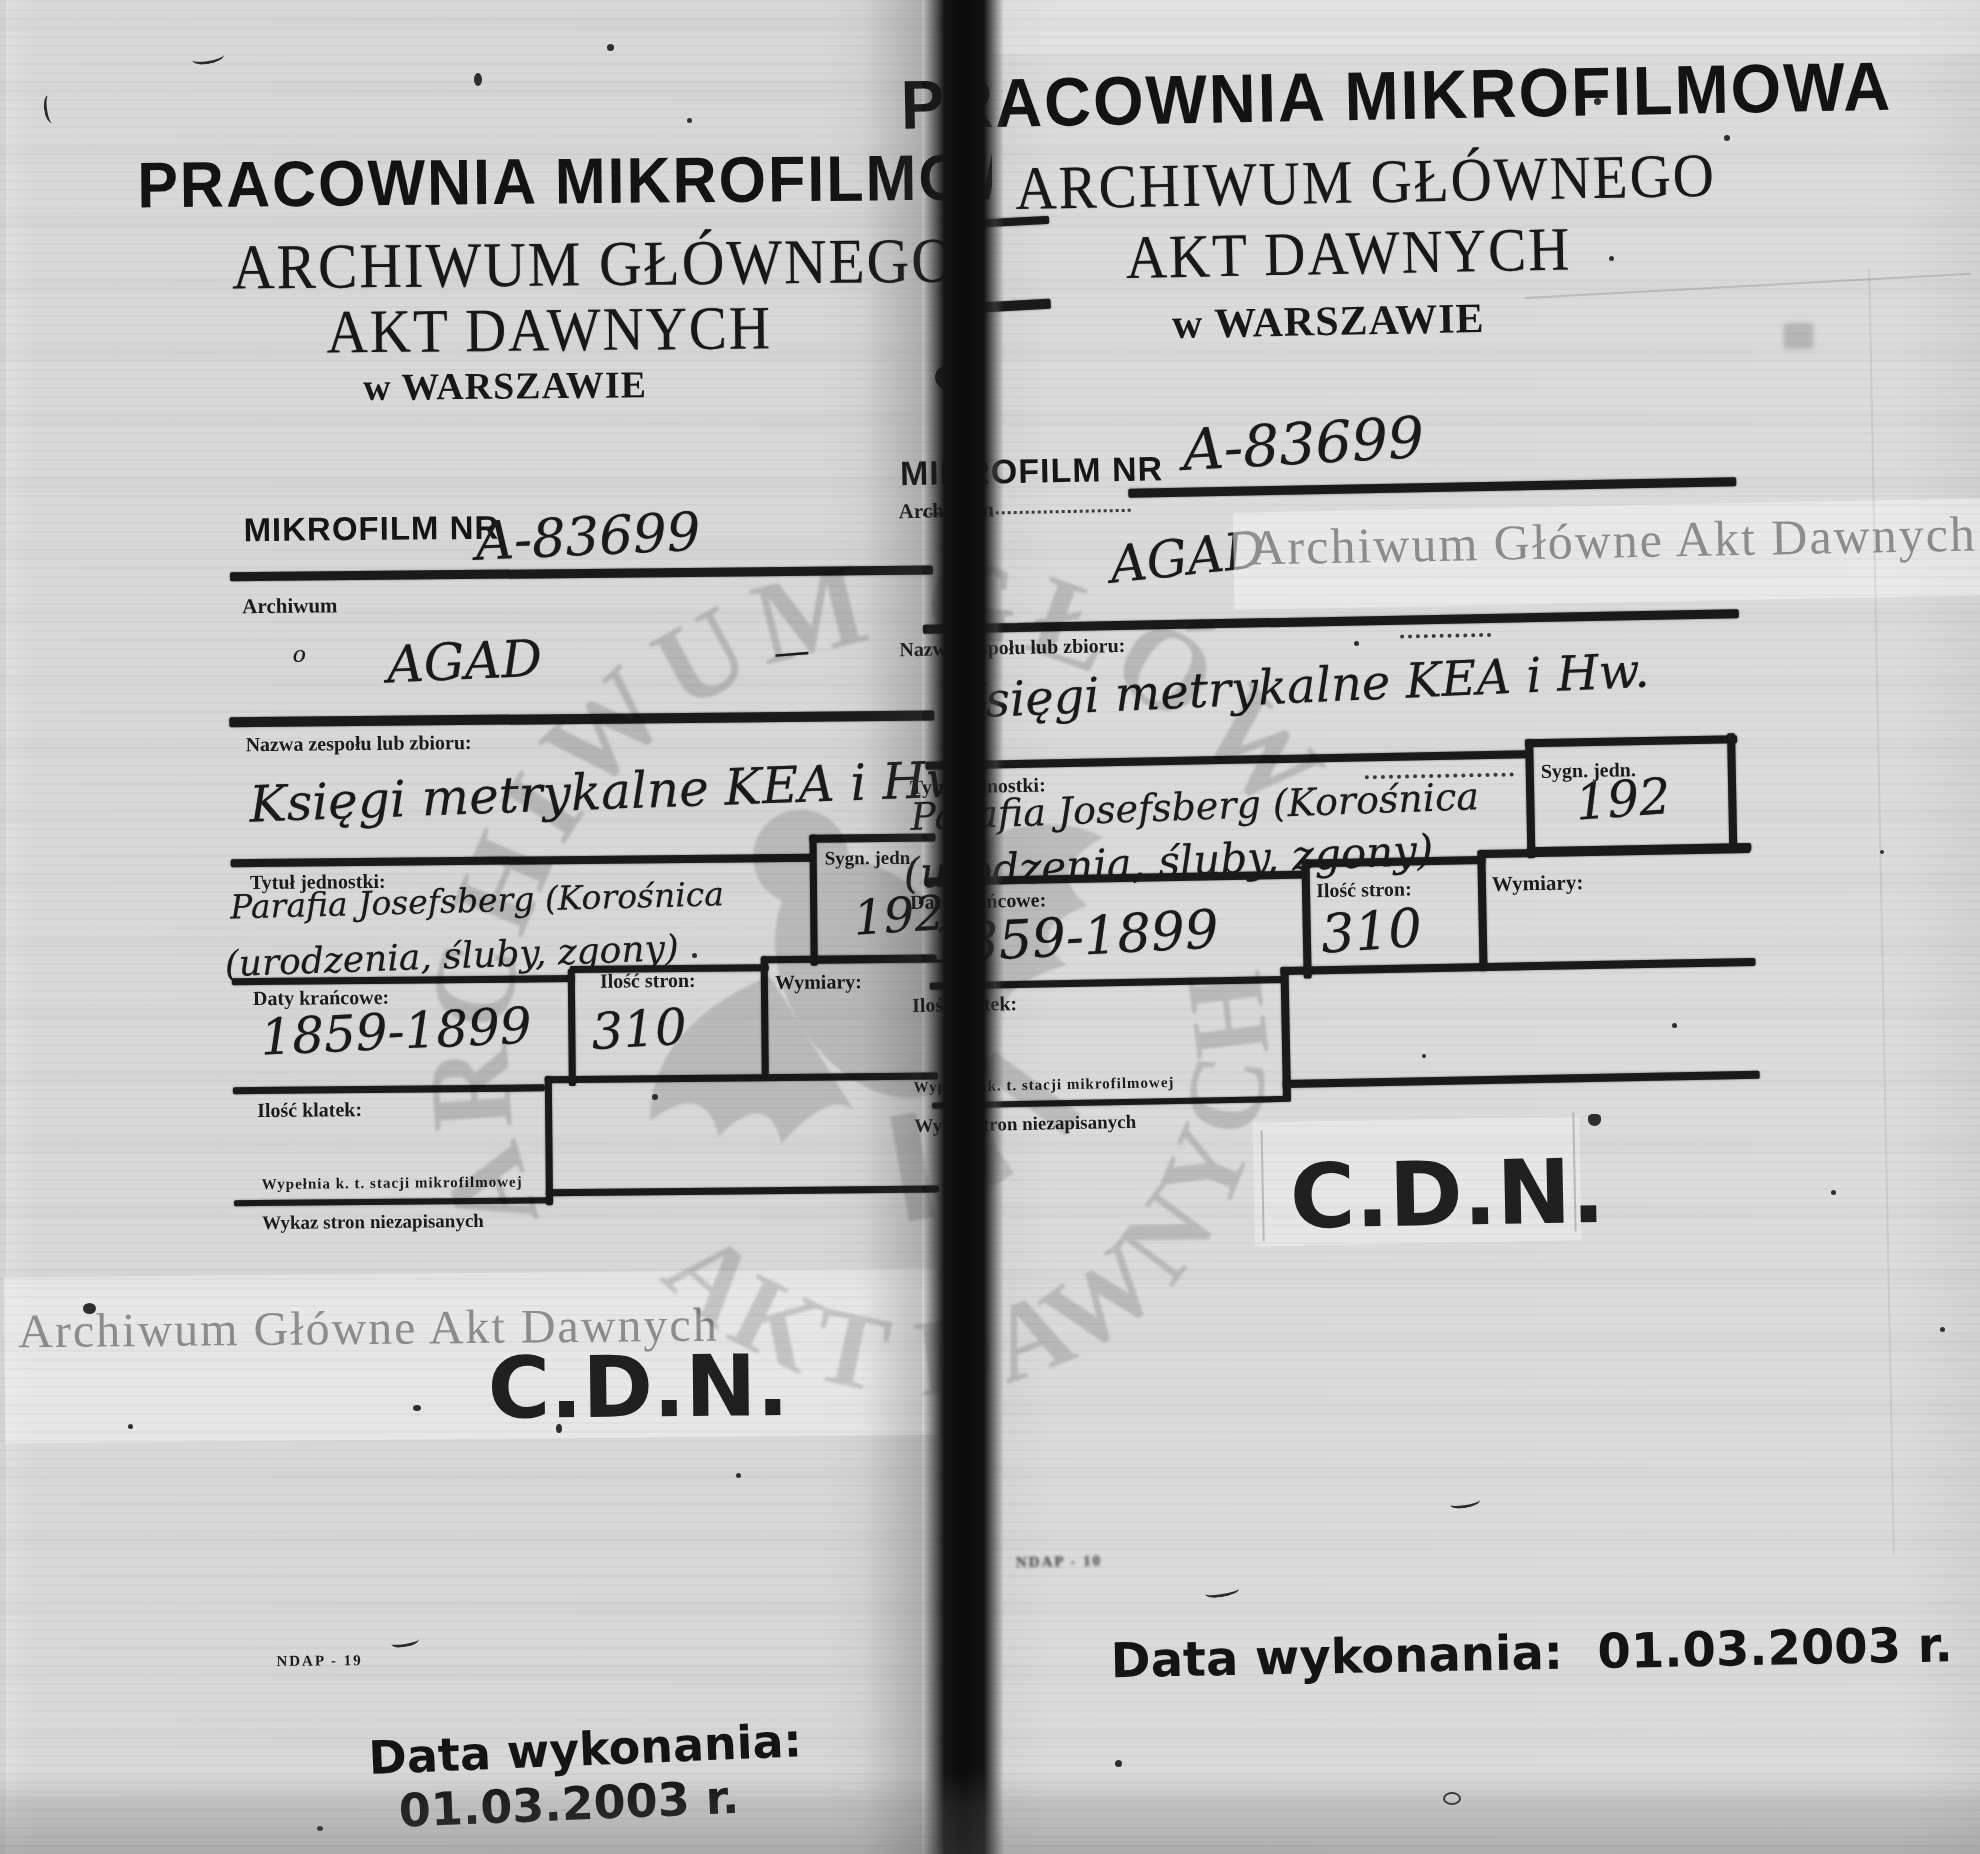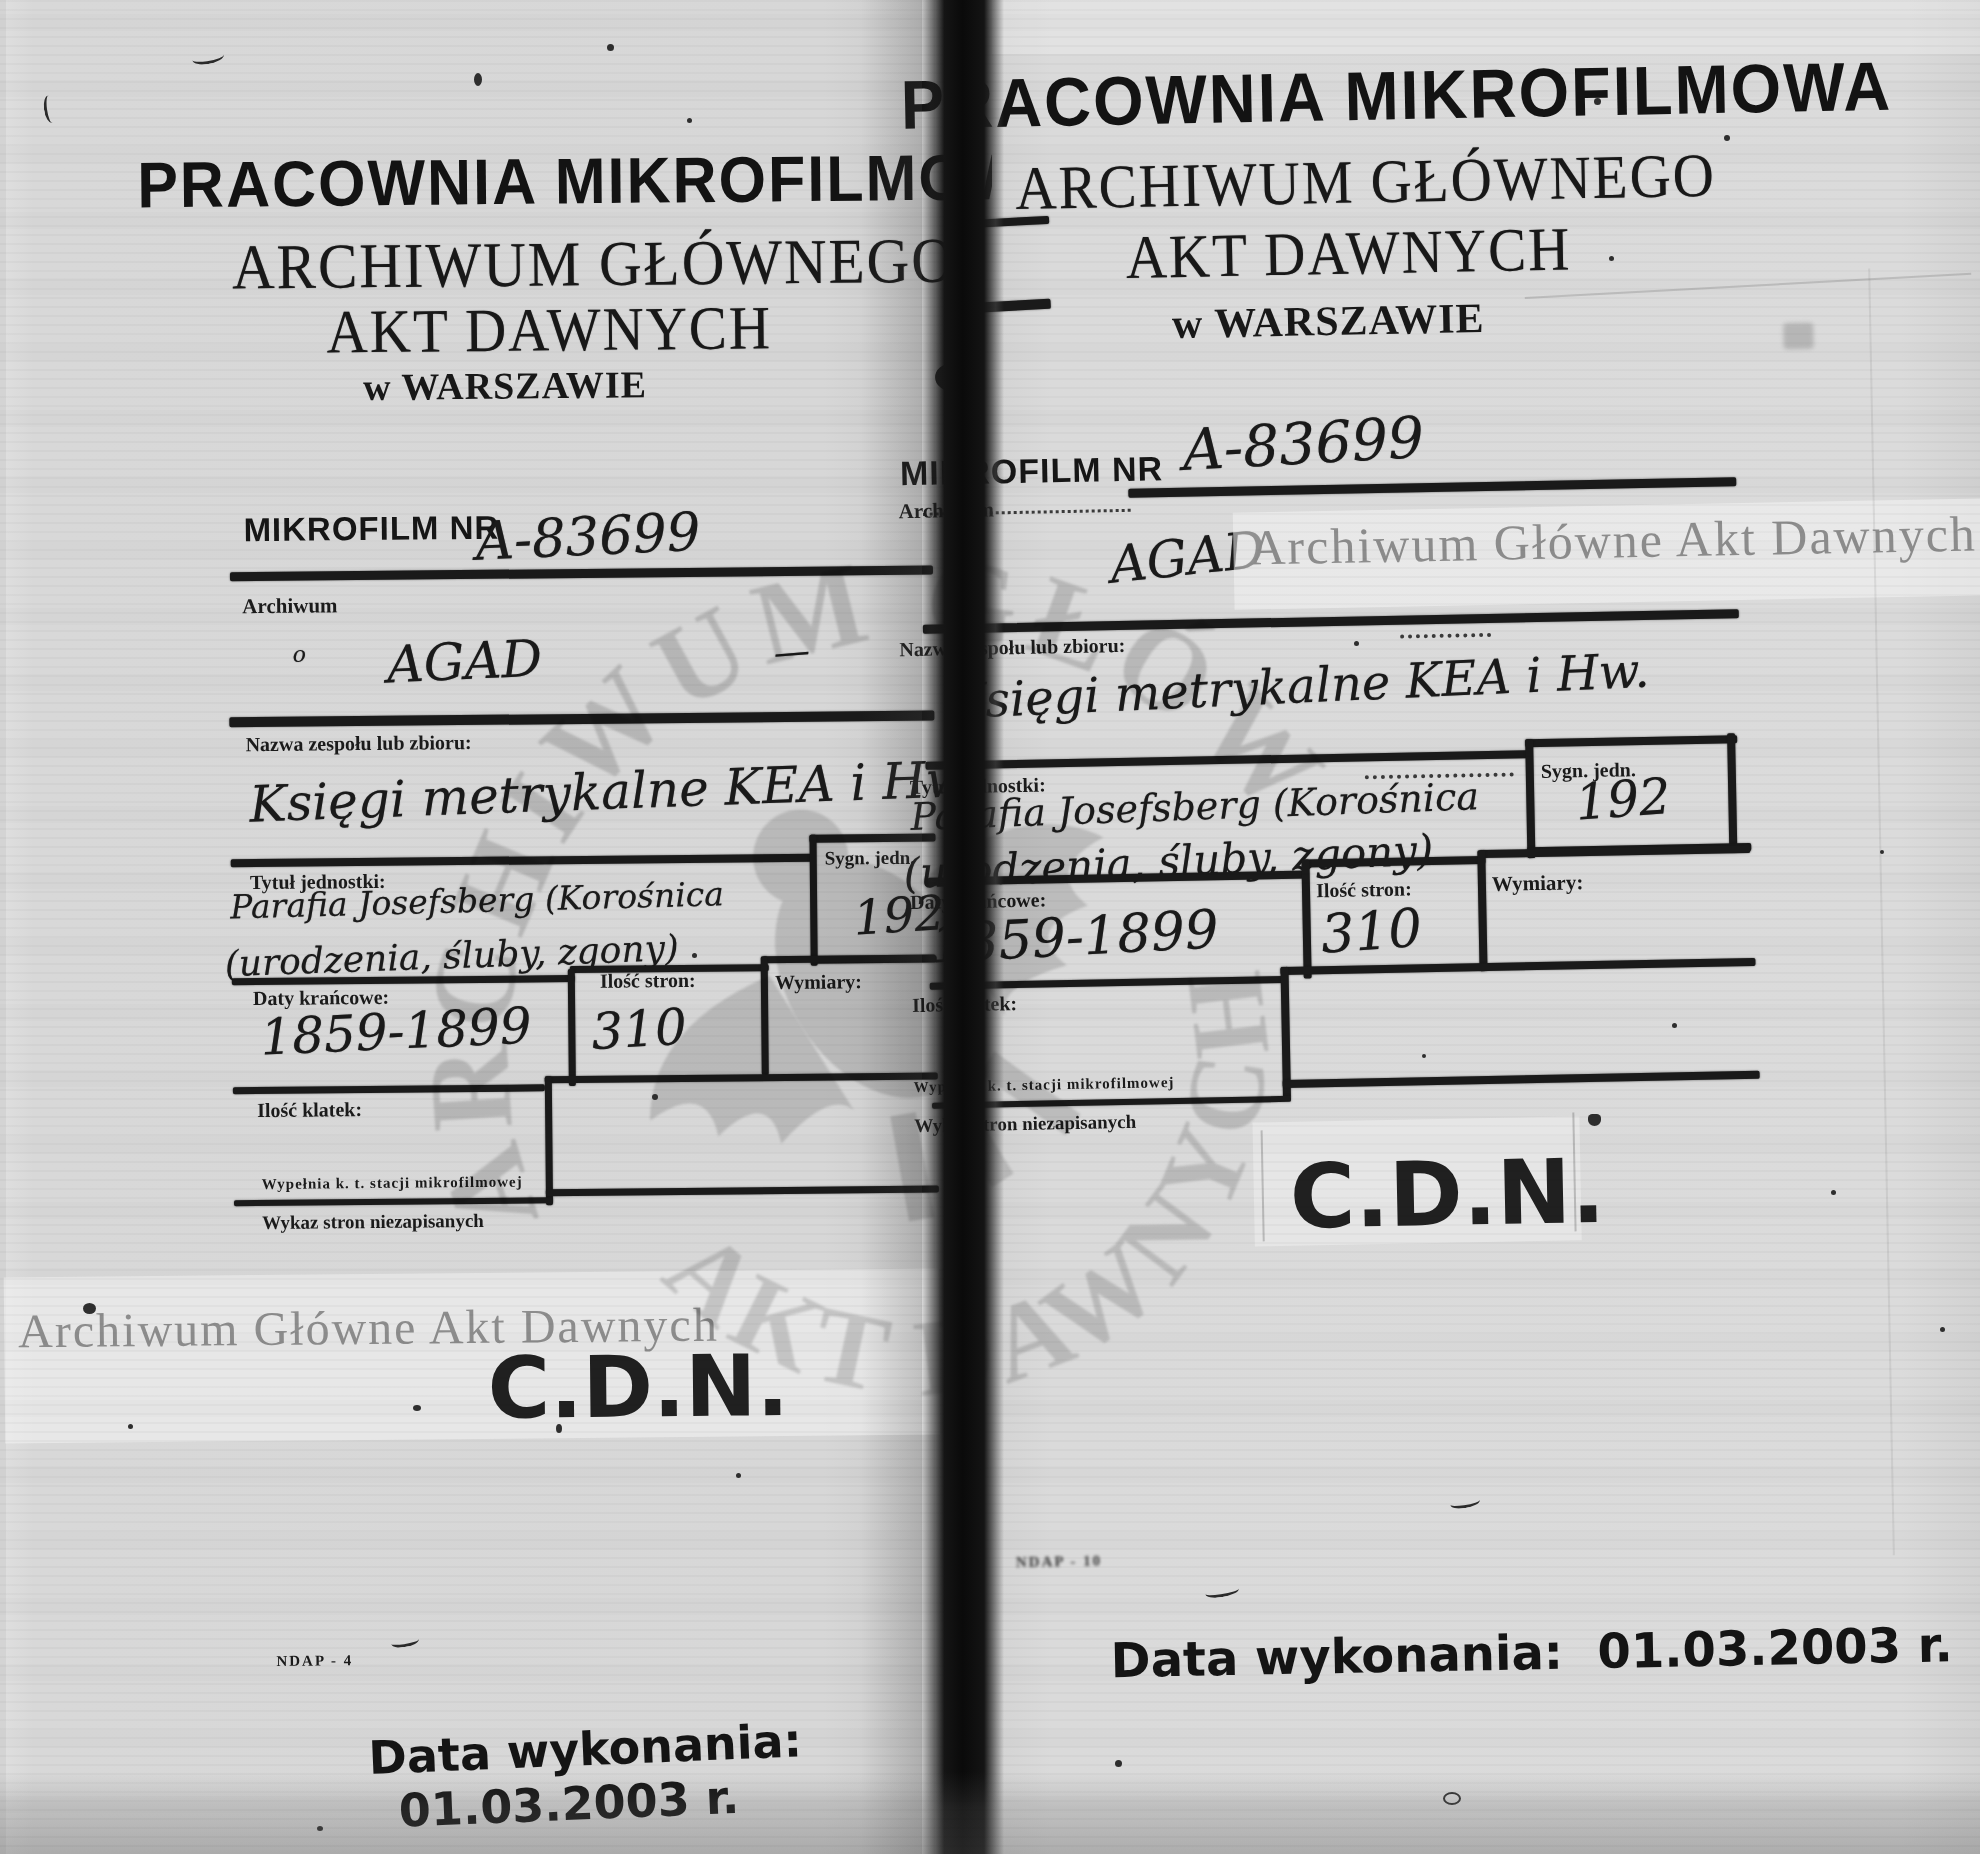--- a/index.html
+++ b/index.html
@@ -102,21 +102,21 @@
       <div class="abs lbl" style="left:249px;top:1097px;font-size:20px;">Ilość klatek:</div>
       <div class="abs lbl" style="left:253px;top:1174px;font-size:15px;letter-spacing:1px;">Wypełnia k. t. stacji mikrofilmowej</div>
       <div class="rule" style="left:225px;top:1198px;width:319px;height:6px;"></div>
       <div class="rule" style="left:537px;top:1190px;width:393px;height:7px;"></div>
       <div class="abs lbl" style="left:253px;top:1210px;font-size:19px;">Wykaz stron niezapisanych</div>
 
       <div class="wm-band" style="left:-6px;top:1273px;width:935px;height:166px;"></div>
       <div class="abs wm-text" style="left:8px;top:1299px;font-size:48px;">Archiwum Główne Akt Dawnych</div>
       <div class="abs cdn" style="left:477px;top:1339px;font-size:85px;">C.D.N.</div>
 
-      <div class="abs lbl" style="left:263px;top:1651px;font-size:15px;letter-spacing:2px;">NDAP - 4</div>
+      <div class="abs lbl" style="left:263px;top:1651px;font-size:15px;letter-spacing:2px;">NDAP - 19</div>
 
       <div class="abs" style="left:355px;top:1721px;transform:rotate(-1.8deg);">
         <span class="date" style="font-size:46px;">Data wykonania:</span>
         <span class="date" style="font-size:46px;margin-left:28px;">01.03.2003 r.</span>
       </div>
     </div>
   </div>
 
   <div class="page" id="page-right">
     <div class="sheet" id="sheetR" style="left:-992px;width:1980px;">

